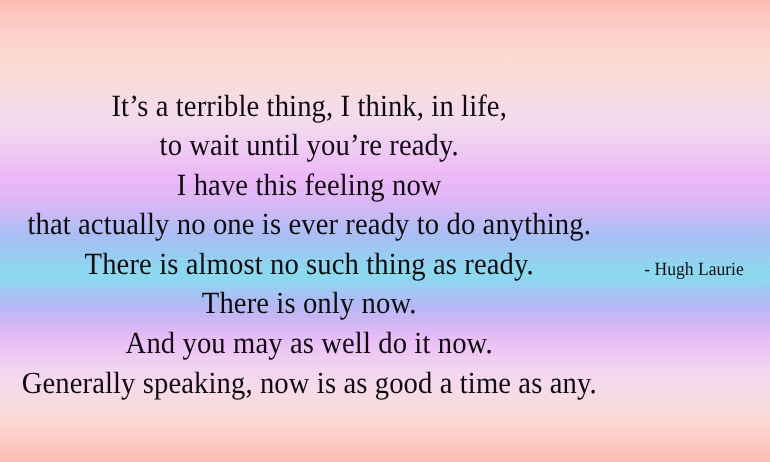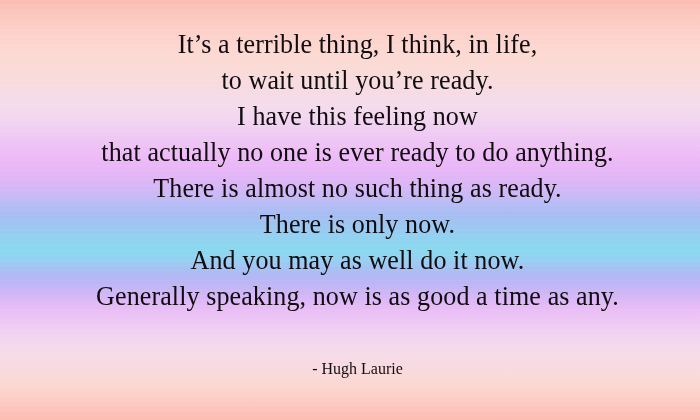--- a/index.html
+++ b/index.html
@@ -67,25 +67,23 @@
       rgba(255,255,255,0.045) 1px,
       rgba(255,255,255,0.0) 1px,
       rgba(255,255,255,0.0) 5px
     );
   }
 
   #quote-content {
     position: absolute;
     inset: 0;
     display: flex;
-    flex-direction: column;
     align-items: center;
     padding-top: 26px;
     box-sizing: border-box;
-    padding-left: 15px;
   }
 
   #quote-lines {
     width: 100%;
     text-align: center;
   }
 
   .quote-line {
     display: block;
     width: 100%;

